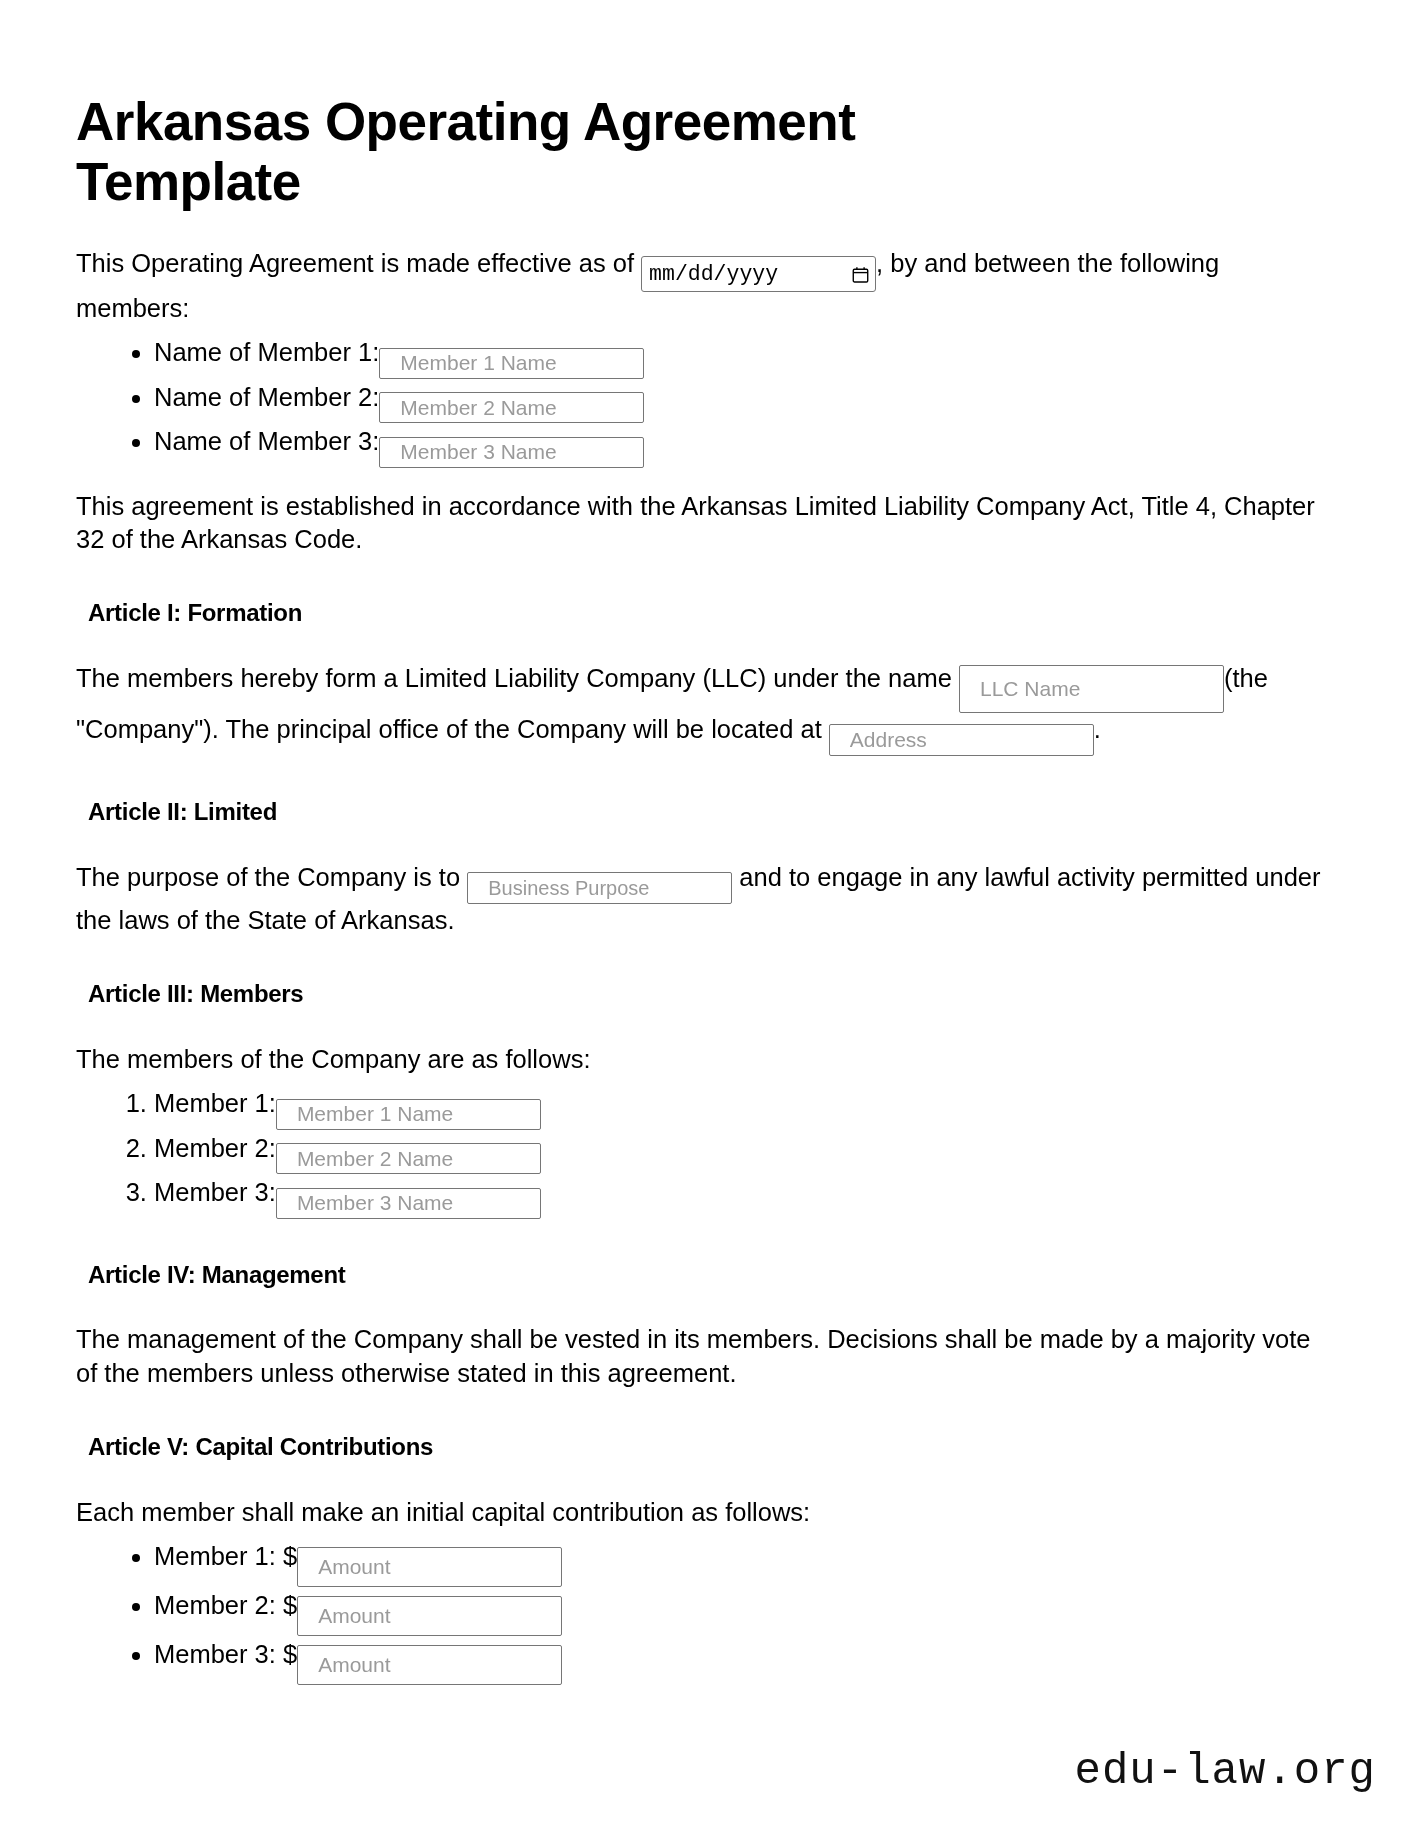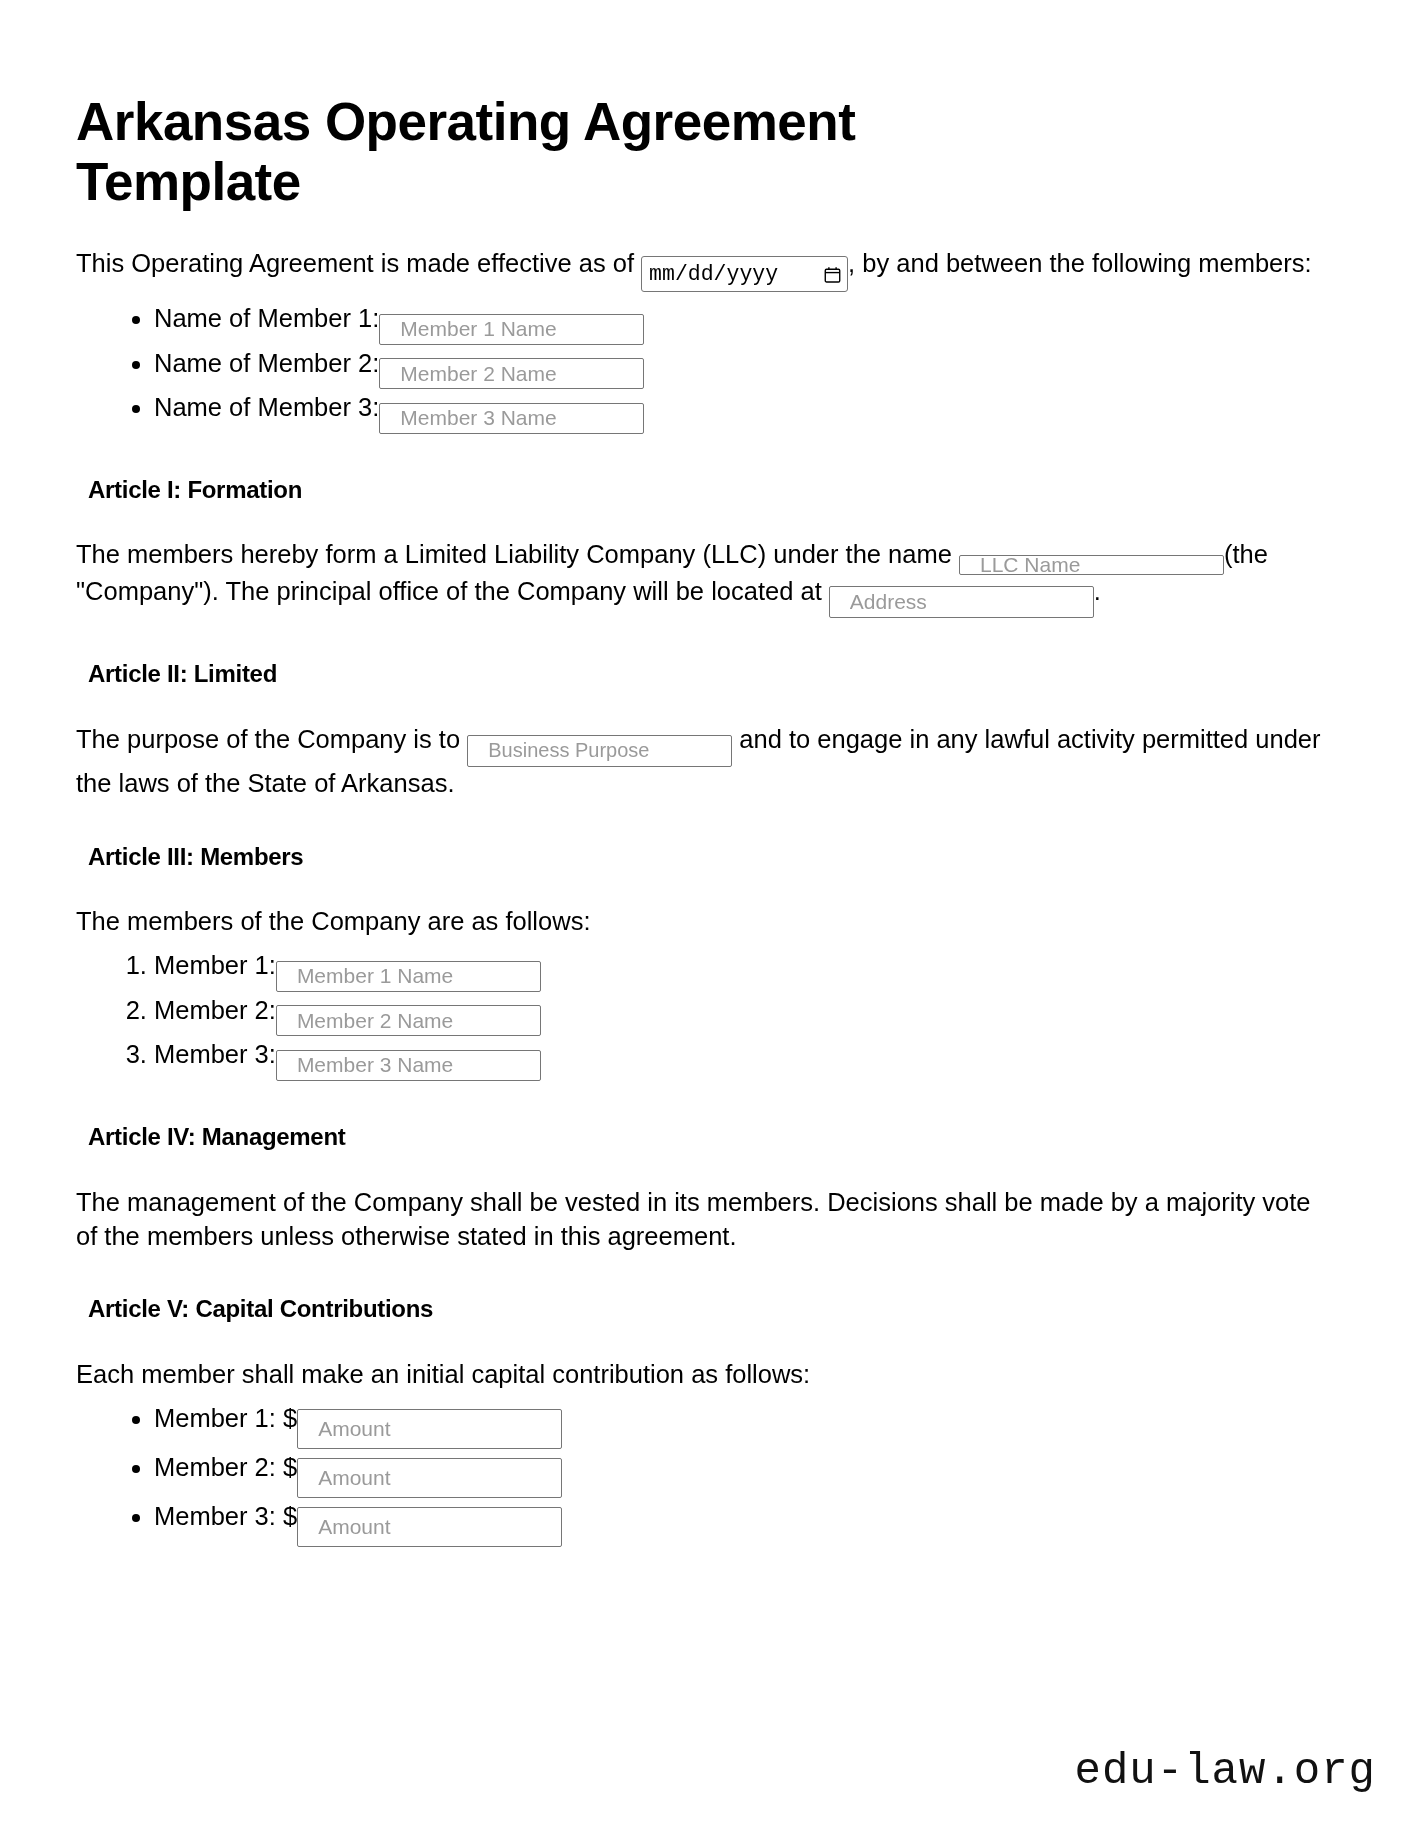--- a/index.html
+++ b/index.html
@@ -80,31 +80,31 @@
     vertical-align: baseline;
     outline: none;
   }
   .txt-input::placeholder {
     color: #9a9a9a;
     opacity: 1;
   }
 
   .w-member { width: 265px; height: 31px; }
   .w-member-ol { width: 265px; height: 31px; }
-  .w-llc { width: 265px; height: 20px; }
+  .w-llc { width: 265px; height: 48px; }
   .w-address { width: 265px; height: 32px; }
   .w-purpose { width: 265px; height: 32px; font-size: 20px; }
   .w-amount { width: 265px; height: 40px; }
 
   
   .date-input {
     display: inline-flex;
     align-items: center;
     justify-content: space-between;
-    width: 207px;
+    width: 235px;
     height: 36px;
     border: 1px solid #767676;
     border-radius: 3px;
     background: #ffffff;
     padding: 0 6px 0 7px;
     box-sizing: border-box;
     vertical-align: -8px;
   }
   .date-input .date-text {
     font-family: "Liberation Mono", monospace;
@@ -161,20 +161,21 @@
       <span>Name of Member 1:</span><input class="txt-input w-member inline-field" type="text" placeholder="Member 1 Name" style="">
     </li>
     <li>
       <span>Name of Member 2:</span><input class="txt-input w-member inline-field" type="text" placeholder="Member 2 Name" style="">
     </li>
     <li>
       <span>Name of Member 3:</span><input class="txt-input w-member inline-field" type="text" placeholder="Member 3 Name" style="">
     </li>
   </ul>
 
+  <p class="body-text">This agreement is established in accordance with the Arkansas Limited Liability Company Act, Title 4, Chapter 32 of the Arkansas Code.</p>
 
   <h2 class="article-heading">Article I: Formation</h2>
 
   <p class="body-text">
     <span>The members hereby form a Limited Liability Company (LLC) under the name</span>
     <input class="txt-input w-llc inline-field" type="text" placeholder="LLC Name" style=""><span>(the "Company"). The principal office of the Company will be located at</span>
     <input class="txt-input w-address inline-field" type="text" placeholder="Address" style=""><span>.</span>
   </p>
 
   <h2 class="article-heading">Article II: Limited</h2>

